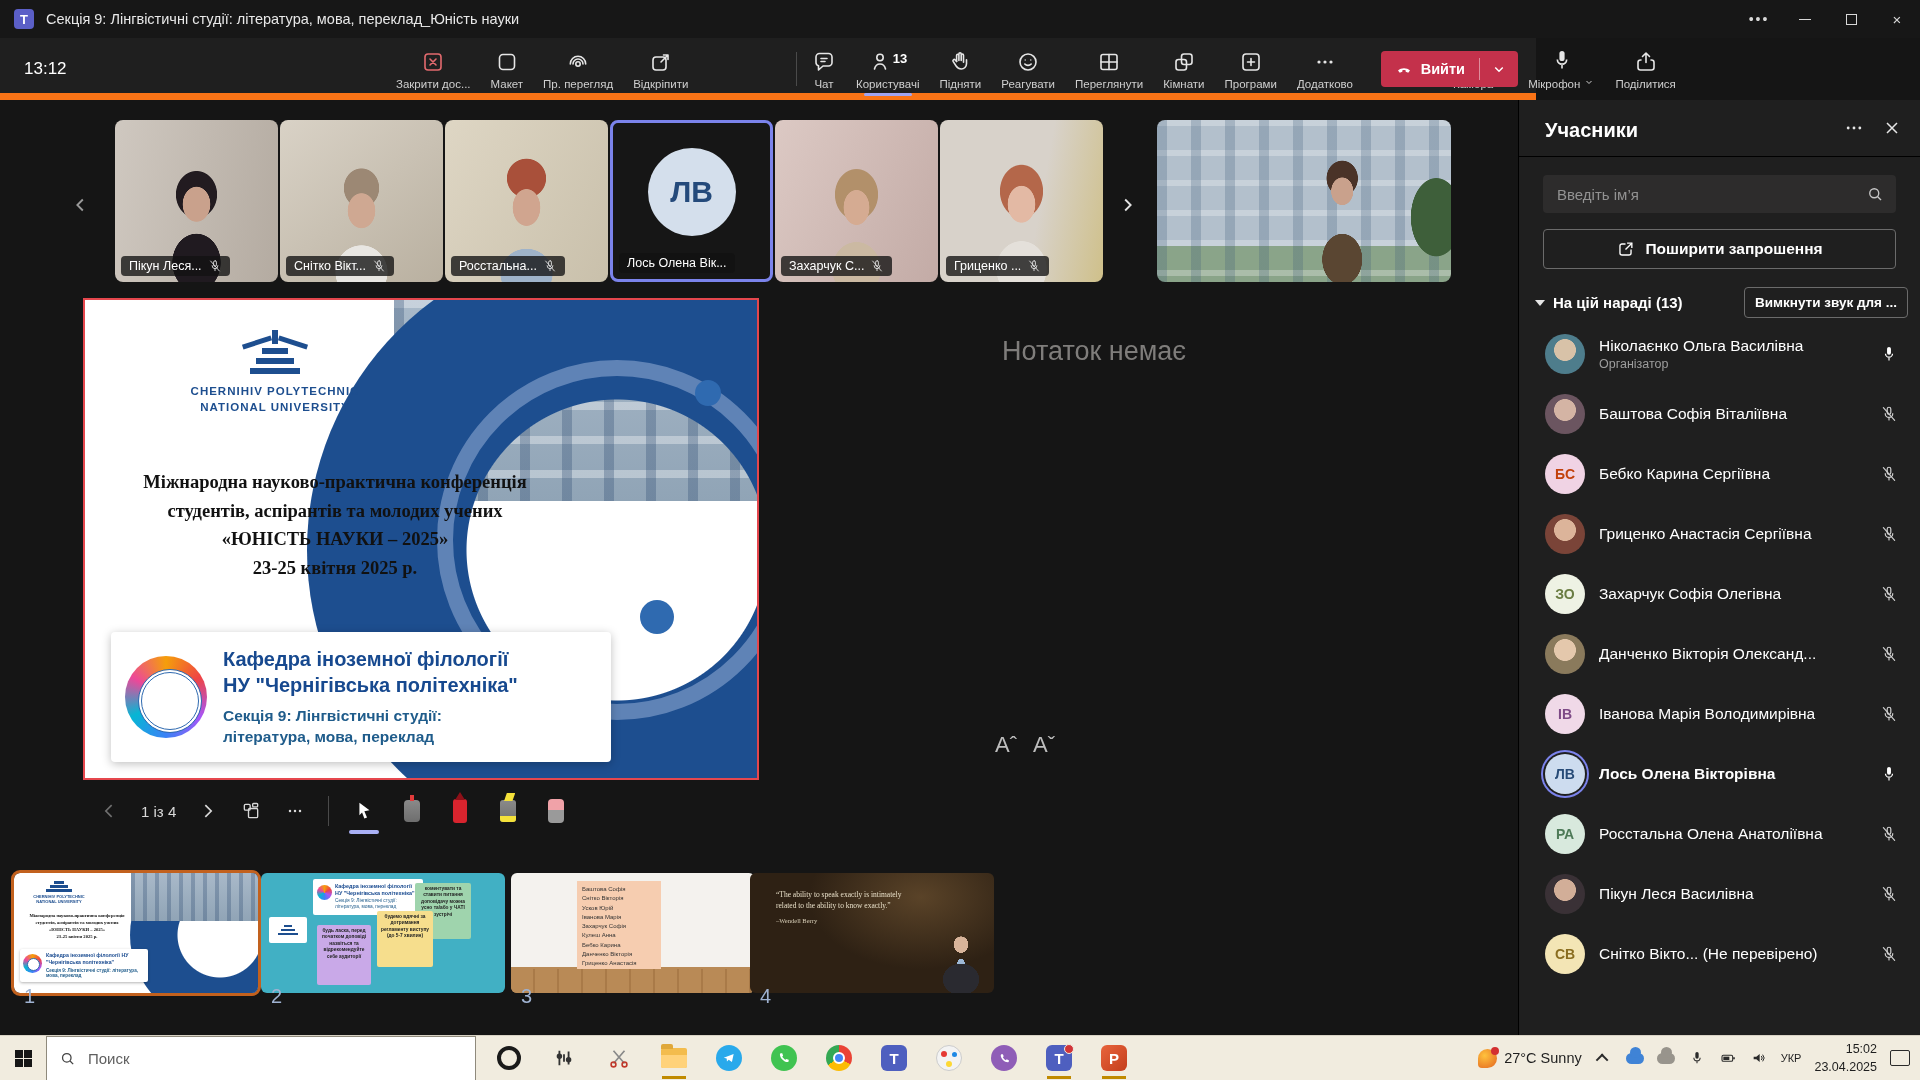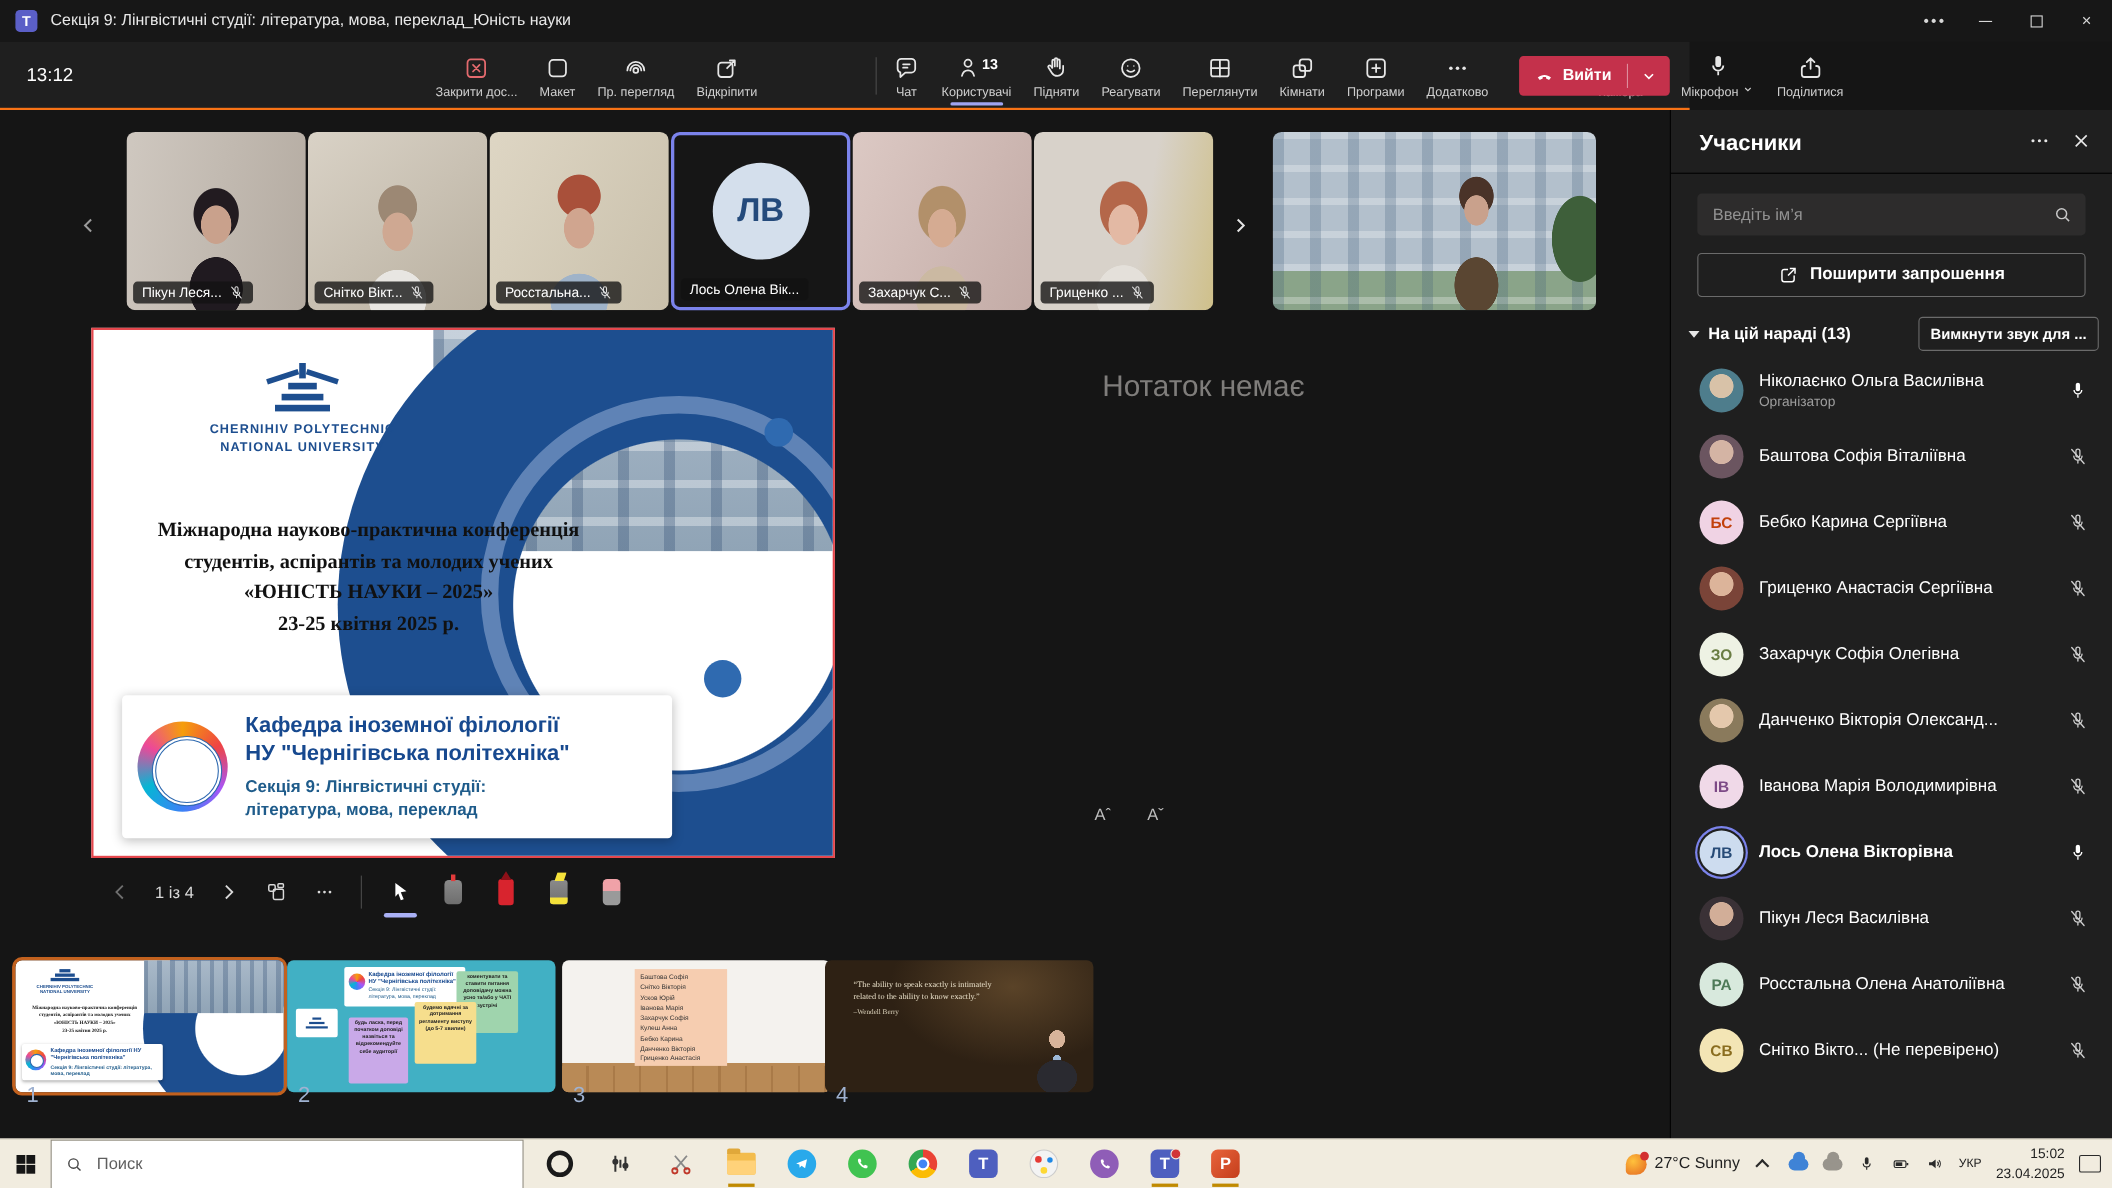--- a/index.html
+++ b/index.html
@@ -13,21 +13,21 @@
   .tb-appicon{width:20px;height:20px;margin:0 12px 0 14px;border-radius:4px;background:#5b5fc7;
     color:#fff;font-weight:bold;font-size:13px;display:flex;align-items:center;justify-content:center;}
   .win-controls{margin-left:auto;display:flex;height:100%;}
   .win-btn{width:46px;height:100%;display:flex;align-items:center;justify-content:center;color:#d8d8d8;font-size:15px;}
   .win-btn .maxbox{width:11px;height:11px;border:1.4px solid #d8d8d8;}
   .win-btn .minline{width:12px;height:0;border-bottom:1.6px solid #d8d8d8;}
   .win-btn .dots{letter-spacing:2px;font-size:14px;}
 
   
   .toolbar{position:absolute;left:0;top:38px;width:1536px;height:62px;background:#1f1f1f;
-    border-bottom:2px solid #f97316;}
+    border-bottom:7px solid #f97316;}
   .clock{position:absolute;left:14px;top:0;height:62px;display:flex;align-items:center;gap:10px;color:#fff;}
   .clock .time{font-size:17px;}
   .tb-group{position:absolute;top:0;height:62px;display:flex;align-items:center;gap:8px;}
   .tb-btn{position:relative;display:flex;flex-direction:column;align-items:center;justify-content:center;
     gap:3px;height:56px;padding:0 6px;color:#e6e6e6;cursor:default;}
   .tb-btn .tb-icon{height:26px;display:flex;align-items:center;justify-content:center;position:relative;}
   .tb-btn .tb-icon svg{width:24px;height:24px;}
   .tb-btn .tb-label{font-size:11.5px;color:#cfcfcf;white-space:nowrap;}
   .tb-btn.danger .tb-icon{color:#e36a6e;}
   .tb-btn.active::after{content:"";position:absolute;left:18%;right:18%;bottom:1px;height:3px;
@@ -123,21 +123,21 @@
     box-shadow:0 2px 10px rgba(0,0,0,.25);padding:14px 16px 14px 112px;min-height:118px;}
   .sl-cardlogo{position:absolute;left:14px;top:24px;width:82px;height:82px;border-radius:50%;
     background:conic-gradient(#f59e0b,#ef4444,#a855f7,#3b82f6,#06b6d4,#ec4899,#f59e0b);}
   .sl-cardlogo::after{content:"";position:absolute;left:13px;top:13px;width:56px;height:56px;border-radius:50%;
     background:#fff;border:4px double #2f6ab0;}
   .sl-dept{color:#17498f;font-weight:bold;font-size:20px;line-height:1.3;}
   .sl-sect{margin-top:8px;color:#1f5c8b;font-weight:bold;font-size:15.5px;line-height:1.35;}
 
   
   .notes-empty{position:absolute;left:1002px;top:236px;color:#7f7d7b;font-size:27px;}
-  .font-btns{position:absolute;left:995px;top:632px;display:flex;gap:33px;color:#bdbdbd;font-size:15px;}
+  .font-btns{position:absolute;left:995px;top:632px;display:flex;gap:16px;color:#bdbdbd;font-size:22px;}
   .font-btns span{cursor:default;}
 
   
   .ppt-bar{position:absolute;left:95px;top:688px;height:46px;display:flex;align-items:center;gap:14px;color:#d9d9d9;}
   .ppt-btn{display:flex;align-items:center;justify-content:center;width:30px;height:34px;position:relative;}
   .ppt-btn svg{width:20px;height:20px;}
   .ppt-btn.dim{color:#6f6f6f;}
   .ppt-page{font-size:15px;color:#d9d9d9;padding:0 2px;white-space:nowrap;}
   .ppt-sep{width:1px;height:30px;background:#4a4a4a;margin:0 4px;}
   .ppt-tool{width:34px;height:38px;display:flex;align-items:center;justify-content:center;position:relative;}
@@ -855,36 +855,36 @@
           <div class="p-name bold">Лось Олена Вікторівна</div>
         </div>
         <span class="p-mic" style="color: rgb(255, 255, 255);">
           <svg viewBox="0 0 24 24" fill="currentColor">
             <rect x="9.4" y="2.5" width="5.2" height="10.5" rx="2.6"></rect>
             <path d="M6.5 11.5a5.5 5.5 0 0 0 11 0h-1.7a3.8 3.8 0 0 1-7.6 0zM11.2 16.8h1.6v4h-1.6z"></path>
           </svg>
         </span>
       </div>
       <div class="p-row">
+        <div class="p-ava" style="background: rgb(216, 233, 221); color: rgb(78, 122, 88);">РА</div>
+        <div class="p-texts">
+          <div class="p-name">Росстальна Олена Анатоліївна</div>
+        </div>
+        <span class="p-mic">
+          <svg viewBox="0 0 24 24" fill="none" stroke="currentColor" stroke-width="1.6" stroke-linecap="round" stroke-linejoin="round">
+            <rect x="9.6" y="3" width="4.8" height="9.5" rx="2.4"></rect>
+            <path d="M7 11.5a5 5 0 0 0 10 0M12 16.5v3.5"></path>
+            <path d="M4.5 3.5l15 17"></path>
+          </svg>
+        </span>
+      </div>
+      <div class="p-row">
         <div class="p-ava pp-5"></div>
         <div class="p-texts">
           <div class="p-name">Пікун Леся Василівна</div>
-        </div>
-        <span class="p-mic">
-          <svg viewBox="0 0 24 24" fill="none" stroke="currentColor" stroke-width="1.6" stroke-linecap="round" stroke-linejoin="round">
-            <rect x="9.6" y="3" width="4.8" height="9.5" rx="2.4"></rect>
-            <path d="M7 11.5a5 5 0 0 0 10 0M12 16.5v3.5"></path>
-            <path d="M4.5 3.5l15 17"></path>
-          </svg>
-        </span>
-      </div>
-      <div class="p-row">
-        <div class="p-ava" style="background: rgb(216, 233, 221); color: rgb(78, 122, 88);">РА</div>
-        <div class="p-texts">
-          <div class="p-name">Росстальна Олена Анатоліївна</div>
         </div>
         <span class="p-mic">
           <svg viewBox="0 0 24 24" fill="none" stroke="currentColor" stroke-width="1.6" stroke-linecap="round" stroke-linejoin="round">
             <rect x="9.6" y="3" width="4.8" height="9.5" rx="2.4"></rect>
             <path d="M7 11.5a5 5 0 0 0 10 0M12 16.5v3.5"></path>
             <path d="M4.5 3.5l15 17"></path>
           </svg>
         </span>
       </div>
       <div class="p-row">

